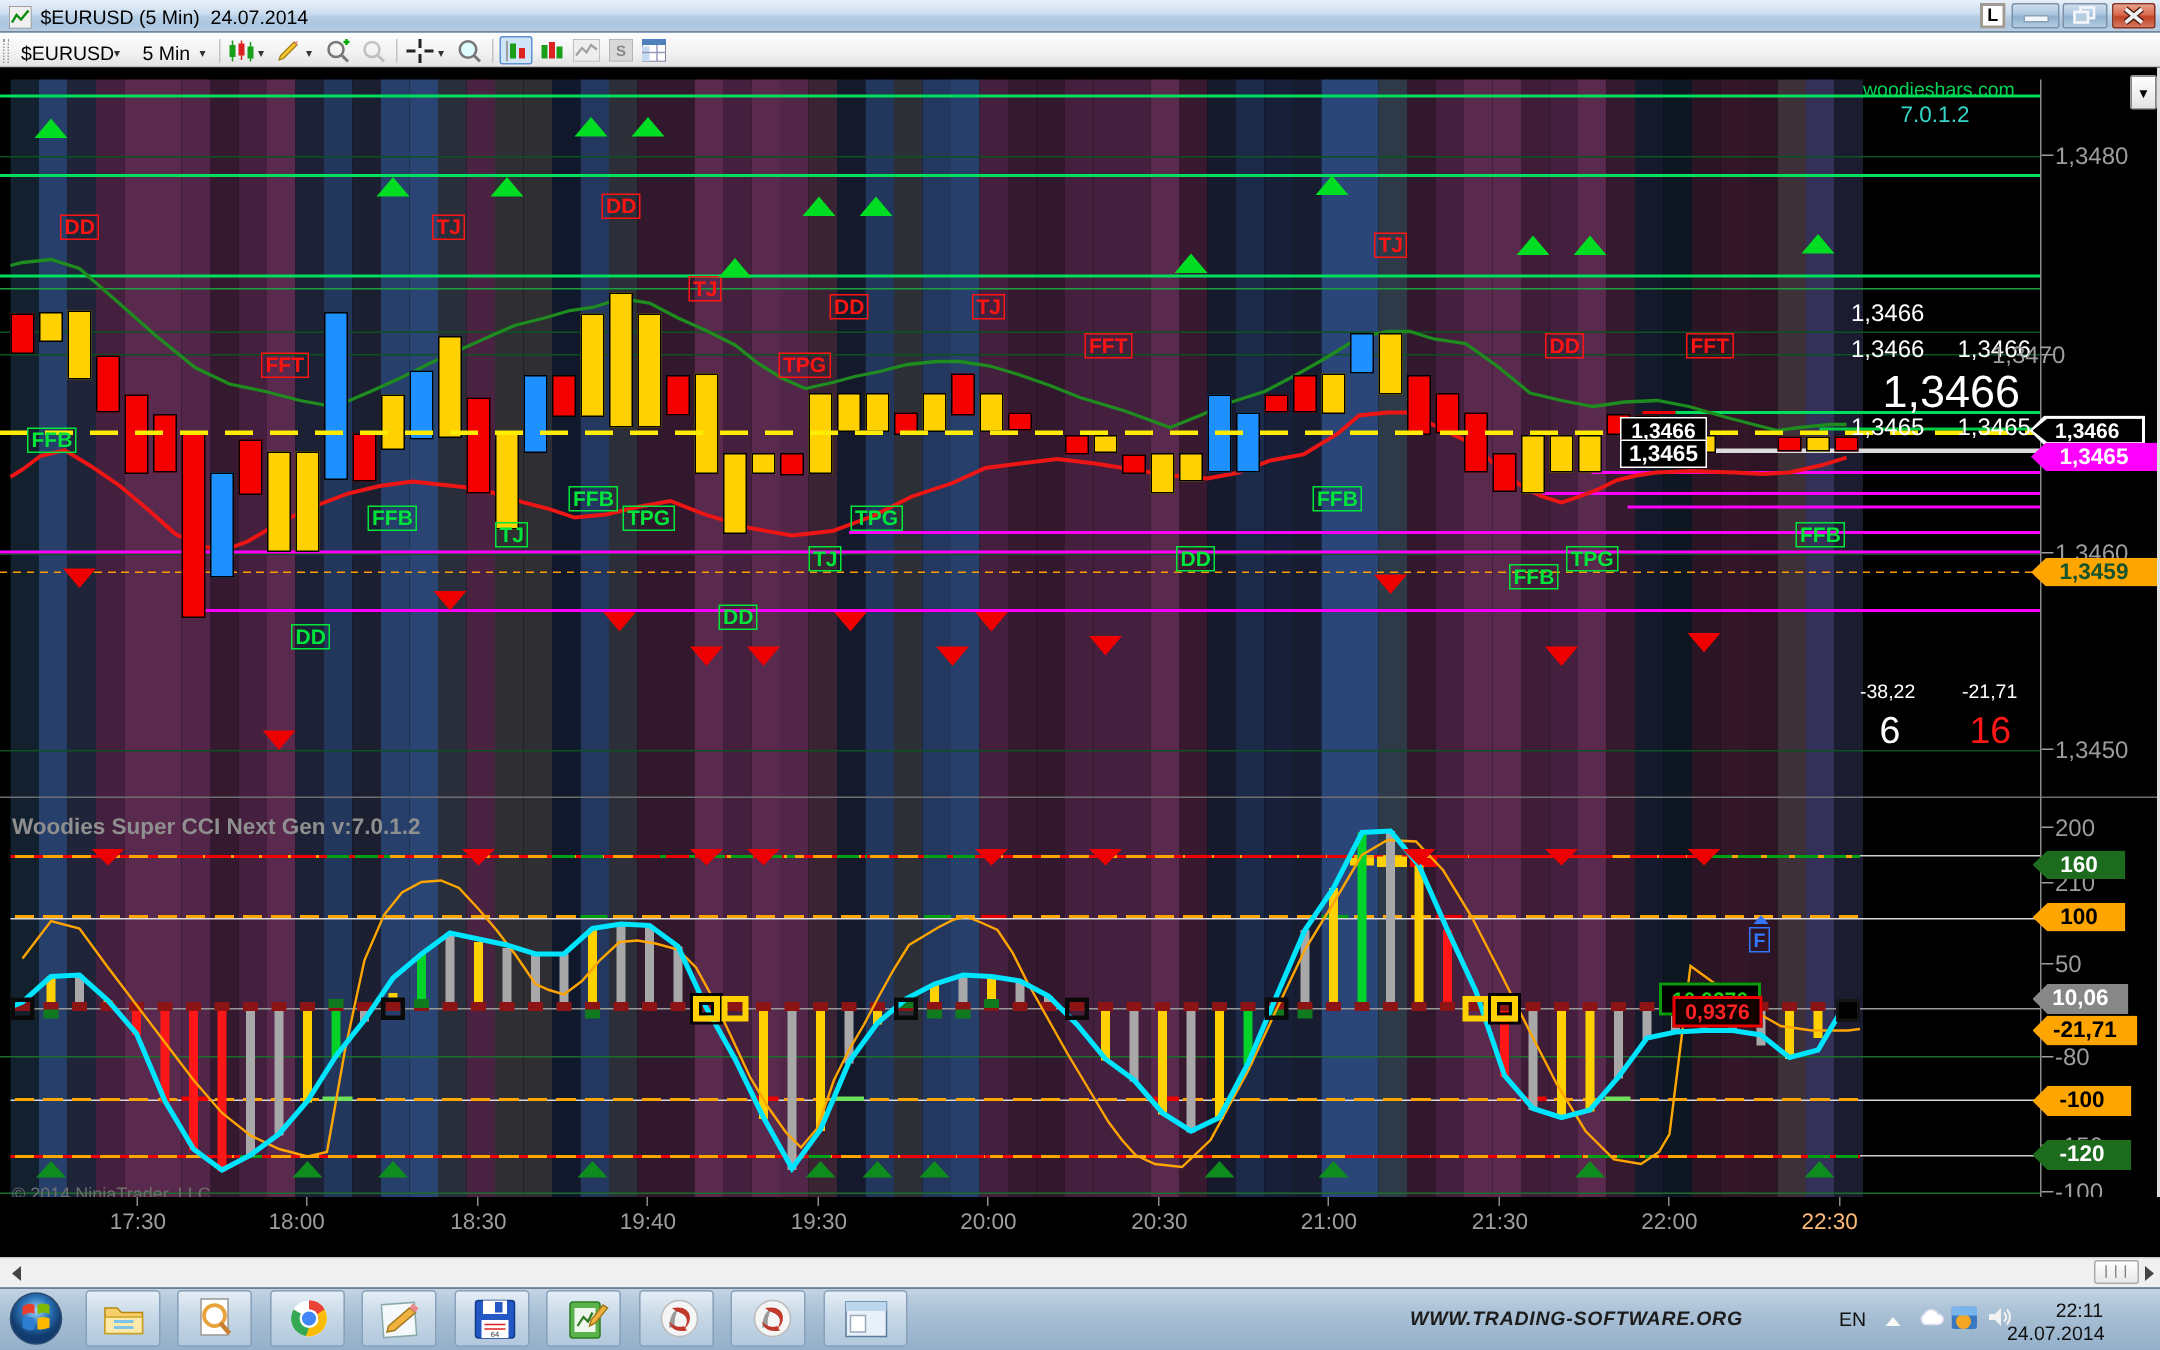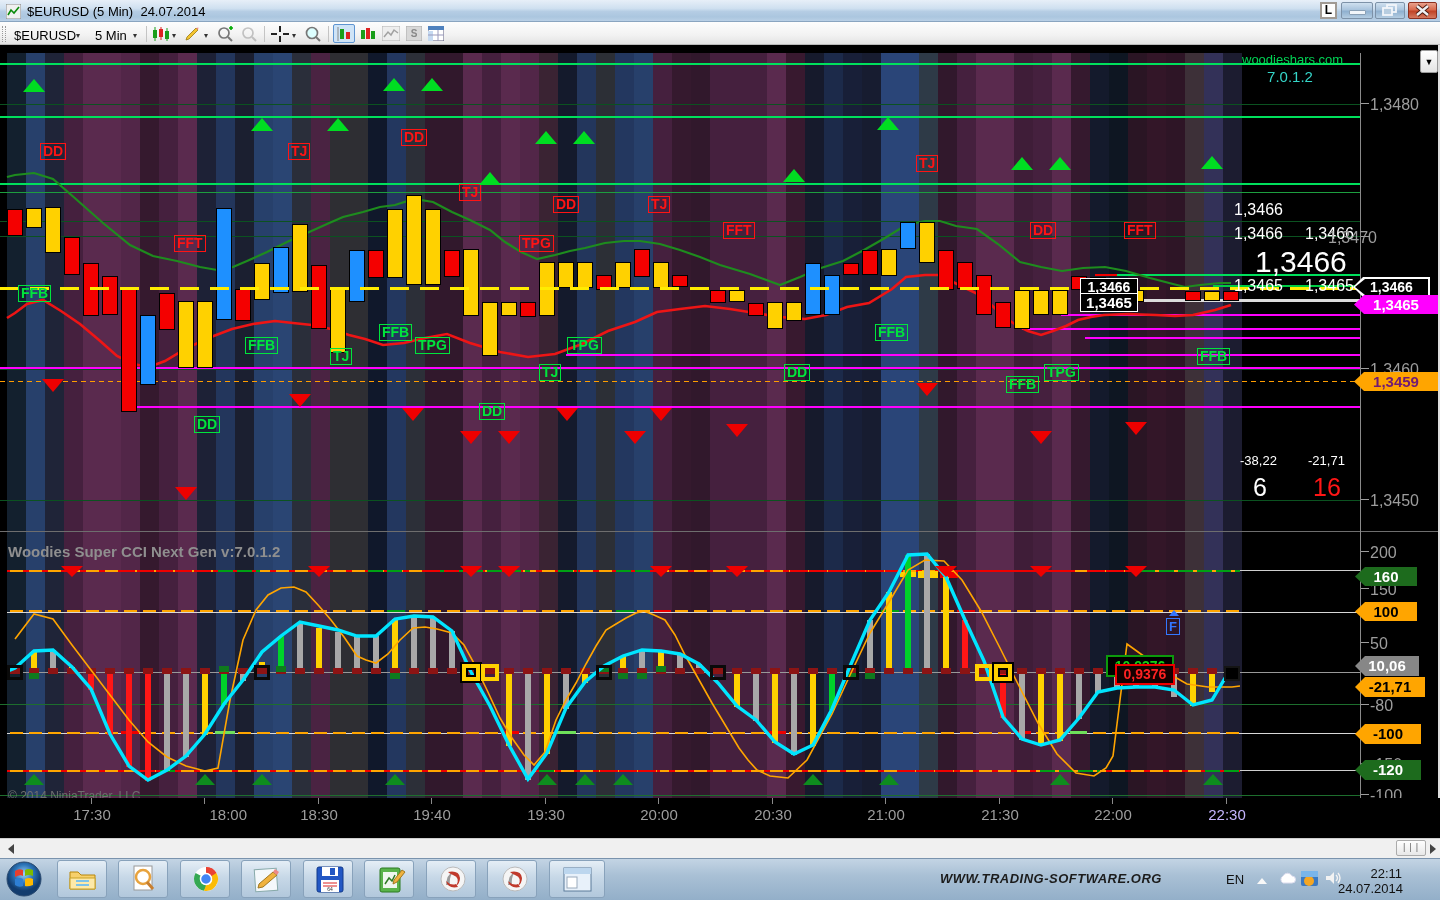--- a/index.html
+++ b/index.html
@@ -534,64 +534,64 @@
 <div style="position:absolute;left:1370px;top:96px;width:64px;height:16px;font:16px 'Liberation Sans',sans-serif;color:#9d9d9d;">1,3480</div>
 <div style="position:absolute;left:1361px;top:236px;width:8px;height:1px;background:#9d9d9d;"></div>
 <div style="position:absolute;left:1328px;top:229px;width:64px;height:16px;font:16px 'Liberation Sans',sans-serif;color:#9d9d9d;">1,3470</div>
 <div style="position:absolute;left:1361px;top:368px;width:8px;height:1px;background:#9d9d9d;"></div>
 <div style="position:absolute;left:1370px;top:361px;width:64px;height:16px;font:16px 'Liberation Sans',sans-serif;color:#9d9d9d;">1,3460</div>
 <div style="position:absolute;left:1361px;top:499px;width:8px;height:1px;background:#9d9d9d;"></div>
 <div style="position:absolute;left:1370px;top:492px;width:64px;height:16px;font:16px 'Liberation Sans',sans-serif;color:#9d9d9d;">1,3450</div>
 <div style="position:absolute;left:1361px;top:551px;width:8px;height:1px;background:#9d9d9d;"></div>
 <div style="position:absolute;left:1370px;top:544px;width:50px;height:16px;font:16px 'Liberation Sans',sans-serif;color:#9d9d9d;">200</div>
 <div style="position:absolute;left:1361px;top:588px;width:8px;height:1px;background:#9d9d9d;"></div>
-<div style="position:absolute;left:1370px;top:581px;width:50px;height:16px;font:16px 'Liberation Sans',sans-serif;color:#9d9d9d;">150</div>
+<div style="position:absolute;left:1370px;top:581px;width:50px;height:16px;font:16px 'Liberation Sans',sans-serif;color:#9d9d9d;">210</div>
 <div style="position:absolute;left:1361px;top:642px;width:8px;height:1px;background:#9d9d9d;"></div>
 <div style="position:absolute;left:1370px;top:635px;width:50px;height:16px;font:16px 'Liberation Sans',sans-serif;color:#9d9d9d;">50</div>
 <div style="position:absolute;left:1361px;top:704px;width:8px;height:1px;background:#9d9d9d;"></div>
 <div style="position:absolute;left:1370px;top:697px;width:50px;height:16px;font:16px 'Liberation Sans',sans-serif;color:#9d9d9d;">-80</div>
 <div style="position:absolute;left:1361px;top:763px;width:8px;height:1px;background:#9d9d9d;"></div>
 <div style="position:absolute;left:1370px;top:756px;width:50px;height:16px;font:16px 'Liberation Sans',sans-serif;color:#9d9d9d;">-150</div>
 <div style="position:absolute;left:1361px;top:794px;width:8px;height:1px;background:#9d9d9d;"></div>
 <div style="position:absolute;left:1370px;top:787px;width:50px;height:16px;font:16px 'Liberation Sans',sans-serif;color:#9d9d9d;">-100</div>
 <div style="position:absolute;left:1353px;top:277px;width:77px;height:20px;background:#fff;clip-path:polygon(10px 0,100% 0,100% 100%,10px 100%,0 50%);font:bold 15px 'Liberation Sans',sans-serif;color:#fff;text-align:center;line-height:20px;"></div>
 <div style="position:absolute;left:1355px;top:279px;width:73px;height:16px;background:#000;clip-path:polygon(10px 0,100% 0,100% 100%,10px 100%,0 50%);font:bold 14px 'Liberation Sans',sans-serif;color:#fff;text-align:center;line-height:16px;">1,3466</div>
 <div style="position:absolute;left:1354px;top:295px;width:84px;height:19px;background:#ff00ff;clip-path:polygon(10px 0,100% 0,100% 100%,10px 100%,0 50%);font:bold 15px 'Liberation Sans',sans-serif;color:#fff;text-align:center;line-height:19px;">1,3465</div>
-<div style="position:absolute;left:1354px;top:372px;width:84px;height:19px;background:#ffa500;clip-path:polygon(10px 0,100% 0,100% 100%,10px 100%,0 50%);font:bold 15px 'Liberation Sans',sans-serif;color:#701a75;text-align:center;line-height:19px;">1,3459</div>
+<div style="position:absolute;left:1354px;top:372px;width:84px;height:19px;background:#ffa500;clip-path:polygon(10px 0,100% 0,100% 100%,10px 100%,0 50%);font:bold 15px 'Liberation Sans',sans-serif;color:#14532d;text-align:center;line-height:19px;">1,3459</div>
 <div style="position:absolute;left:1355px;top:567px;width:62px;height:19px;background:#1d6b1d;clip-path:polygon(10px 0,100% 0,100% 100%,10px 100%,0 50%);font:bold 15px 'Liberation Sans',sans-serif;color:#fff;text-align:center;line-height:19px;">160</div>
 <div style="position:absolute;left:1355px;top:602px;width:62px;height:19px;background:#ffa500;clip-path:polygon(10px 0,100% 0,100% 100%,10px 100%,0 50%);font:bold 15px 'Liberation Sans',sans-serif;color:#000;text-align:center;line-height:19px;">100</div>
 <div style="position:absolute;left:1355px;top:656px;width:64px;height:20px;background:#878787;clip-path:polygon(10px 0,100% 0,100% 100%,10px 100%,0 50%);font:bold 15px 'Liberation Sans',sans-serif;color:#fff;text-align:center;line-height:20px;">10,06</div>
 <div style="position:absolute;left:1355px;top:677px;width:70px;height:20px;background:#ffa500;clip-path:polygon(10px 0,100% 0,100% 100%,10px 100%,0 50%);font:bold 15px 'Liberation Sans',sans-serif;color:#000;text-align:center;line-height:20px;">-21,71</div>
 <div style="position:absolute;left:1355px;top:724px;width:66px;height:20px;background:#ffa500;clip-path:polygon(10px 0,100% 0,100% 100%,10px 100%,0 50%);font:bold 15px 'Liberation Sans',sans-serif;color:#000;text-align:center;line-height:20px;">-100</div>
 <div style="position:absolute;left:1355px;top:760px;width:66px;height:20px;background:#1d6b1d;clip-path:polygon(10px 0,100% 0,100% 100%,10px 100%,0 50%);font:bold 15px 'Liberation Sans',sans-serif;color:#fff;text-align:center;line-height:20px;">-120</div>
 <div style="position:absolute;left:1420px;top:50px;width:18px;height:23px;background:linear-gradient(180deg,#fff,#e4e4e4);border:1px solid #9a9a9a;border-radius:2px;font:9px 'Liberation Sans',sans-serif;color:#000;text-align:center;line-height:22px;">▼</div>
 <div style="position:absolute;left:1438px;top:45px;width:2px;height:813px;background:#dfdfdf;"></div>
 <div style="position:absolute;left:0px;top:798px;width:1440px;height:40px;background:#000;"></div>
 <div style="position:absolute;left:91px;top:798px;width:1px;height:6px;background:#8a8a8a;"></div>
 <div style="position:absolute;left:66px;top:806px;width:52px;height:17px;font:15px 'Liberation Sans',sans-serif;color:#9d9d9d;text-align:center;">17:30</div>
 <div style="position:absolute;left:204px;top:798px;width:1px;height:6px;background:#8a8a8a;"></div>
-<div style="position:absolute;left:179px;top:806px;width:52px;height:17px;font:15px 'Liberation Sans',sans-serif;color:#9d9d9d;text-align:right;margin-left:16px;">18:00</div>
+<div style="position:absolute;left:179px;top:806px;width:52px;height:17px;font:15px 'Liberation Sans',sans-serif;color:#9d9d9d;text-align:left;">18:00</div>
 <div style="position:absolute;left:318px;top:798px;width:1px;height:6px;background:#8a8a8a;"></div>
 <div style="position:absolute;left:293px;top:806px;width:52px;height:17px;font:15px 'Liberation Sans',sans-serif;color:#9d9d9d;text-align:center;">18:30</div>
 <div style="position:absolute;left:431px;top:798px;width:1px;height:6px;background:#8a8a8a;"></div>
 <div style="position:absolute;left:406px;top:806px;width:52px;height:17px;font:15px 'Liberation Sans',sans-serif;color:#9d9d9d;text-align:center;">19:40</div>
 <div style="position:absolute;left:545px;top:798px;width:1px;height:6px;background:#8a8a8a;"></div>
 <div style="position:absolute;left:520px;top:806px;width:52px;height:17px;font:15px 'Liberation Sans',sans-serif;color:#9d9d9d;text-align:center;">19:30</div>
 <div style="position:absolute;left:658px;top:798px;width:1px;height:6px;background:#8a8a8a;"></div>
 <div style="position:absolute;left:633px;top:806px;width:52px;height:17px;font:15px 'Liberation Sans',sans-serif;color:#9d9d9d;text-align:center;">20:00</div>
 <div style="position:absolute;left:772px;top:798px;width:1px;height:6px;background:#8a8a8a;"></div>
 <div style="position:absolute;left:747px;top:806px;width:52px;height:17px;font:15px 'Liberation Sans',sans-serif;color:#9d9d9d;text-align:center;">20:30</div>
 <div style="position:absolute;left:885px;top:798px;width:1px;height:6px;background:#8a8a8a;"></div>
 <div style="position:absolute;left:860px;top:806px;width:52px;height:17px;font:15px 'Liberation Sans',sans-serif;color:#9d9d9d;text-align:center;">21:00</div>
 <div style="position:absolute;left:999px;top:798px;width:1px;height:6px;background:#8a8a8a;"></div>
 <div style="position:absolute;left:974px;top:806px;width:52px;height:17px;font:15px 'Liberation Sans',sans-serif;color:#9d9d9d;text-align:center;">21:30</div>
 <div style="position:absolute;left:1112px;top:798px;width:1px;height:6px;background:#8a8a8a;"></div>
 <div style="position:absolute;left:1087px;top:806px;width:52px;height:17px;font:15px 'Liberation Sans',sans-serif;color:#9d9d9d;text-align:center;">22:00</div>
 <div style="position:absolute;left:1226px;top:798px;width:1px;height:6px;background:#8a8a8a;"></div>
-<div style="position:absolute;left:1201px;top:806px;width:52px;height:17px;font:15px 'Liberation Sans',sans-serif;color:#c4b5fd;text-align:center;">22:30</div>
+<div style="position:absolute;left:1201px;top:806px;width:52px;height:17px;font:15px 'Liberation Sans',sans-serif;color:#fdba74;text-align:left;">22:30</div>
 <div style="position:absolute;left:0px;top:838px;width:1440px;height:20px;background:#f0f0f0;border-top:1px solid #cfcfcf;"></div>
 <div style="position:absolute;left:8px;top:844px;width:0px;height:0px;border-top:5px solid transparent;border-bottom:5px solid transparent;border-right:6px solid #444;"></div>
 <div style="position:absolute;left:1396px;top:840px;width:30px;height:16px;background:linear-gradient(180deg,#fefefe,#e8e8e8);border:1px solid #ababab;border-radius:2px;font:9px 'Liberation Mono',monospace;color:#666;text-align:center;line-height:14px;letter-spacing:1px;">|||</div>
 <div style="position:absolute;left:1430px;top:844px;width:0px;height:0px;border-top:5px solid transparent;border-bottom:5px solid transparent;border-left:6px solid #444;"></div>
 <div style="position:absolute;left:0px;top:858px;width:1440px;height:42px;background:linear-gradient(180deg,#c3d4e4,#a9c0d5 40%,#93afc9);border-top:1px solid #7a93ad;"></div>
 <svg class="ab" style="left:4px;top:860px" width="40" height="38">
     <defs>
       <radialGradient id="orb" cx="50%" cy="35%">
         <stop offset="0%" stop-color="#9fd4f7"></stop>
         <stop offset="55%" stop-color="#2b74b8"></stop>

